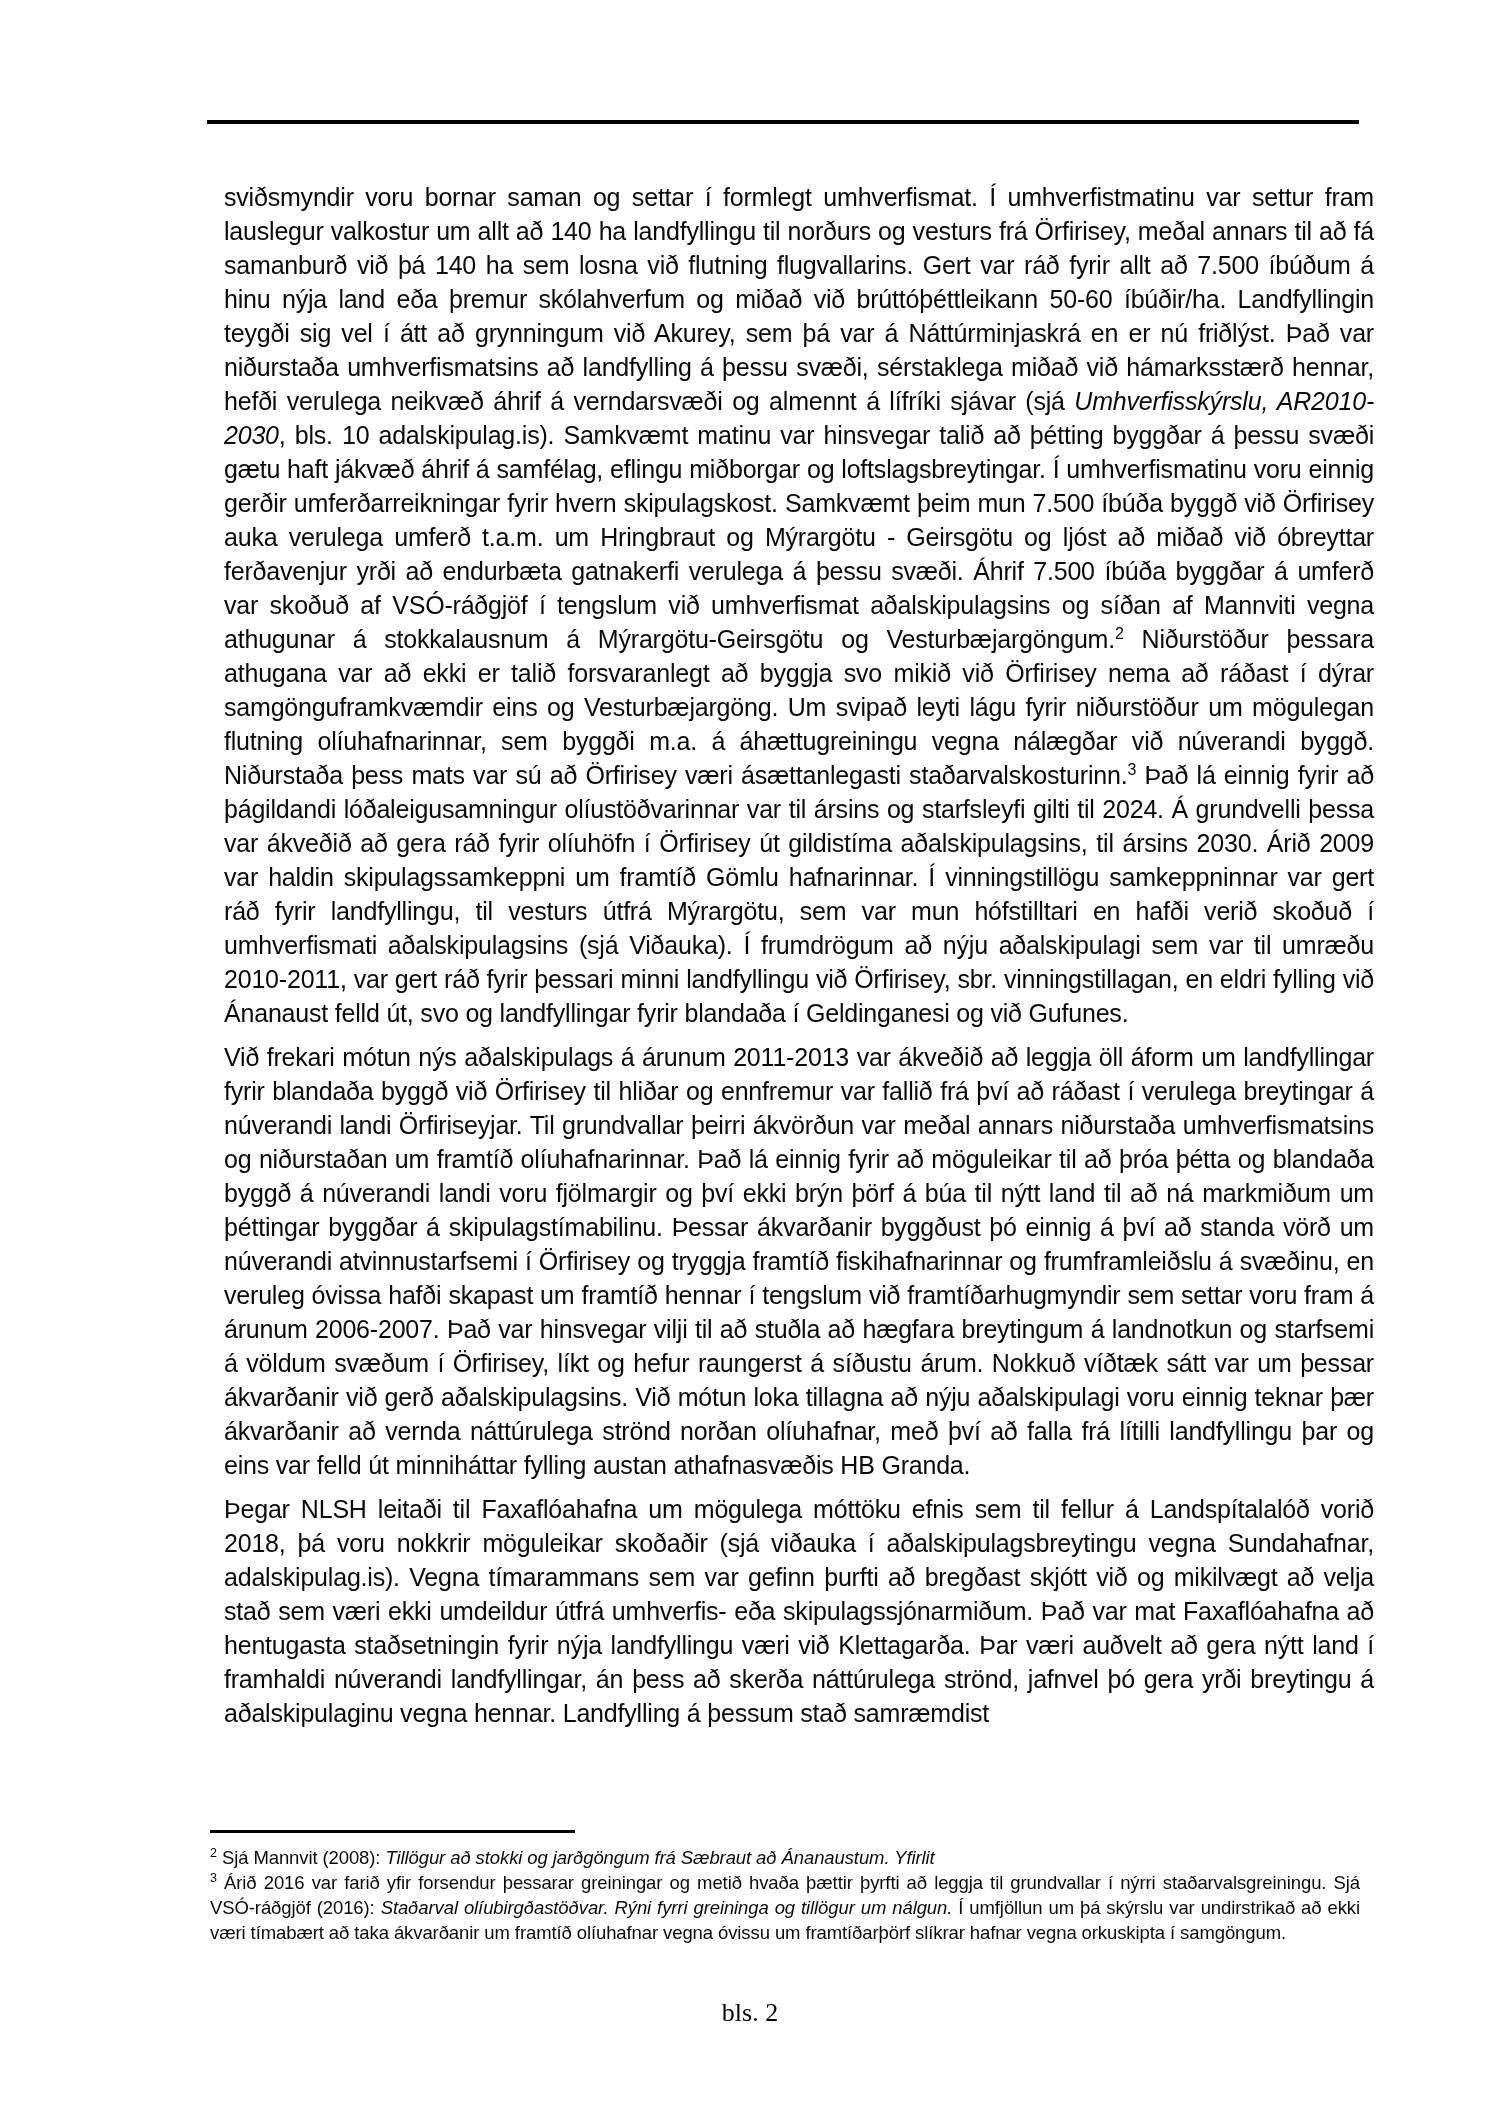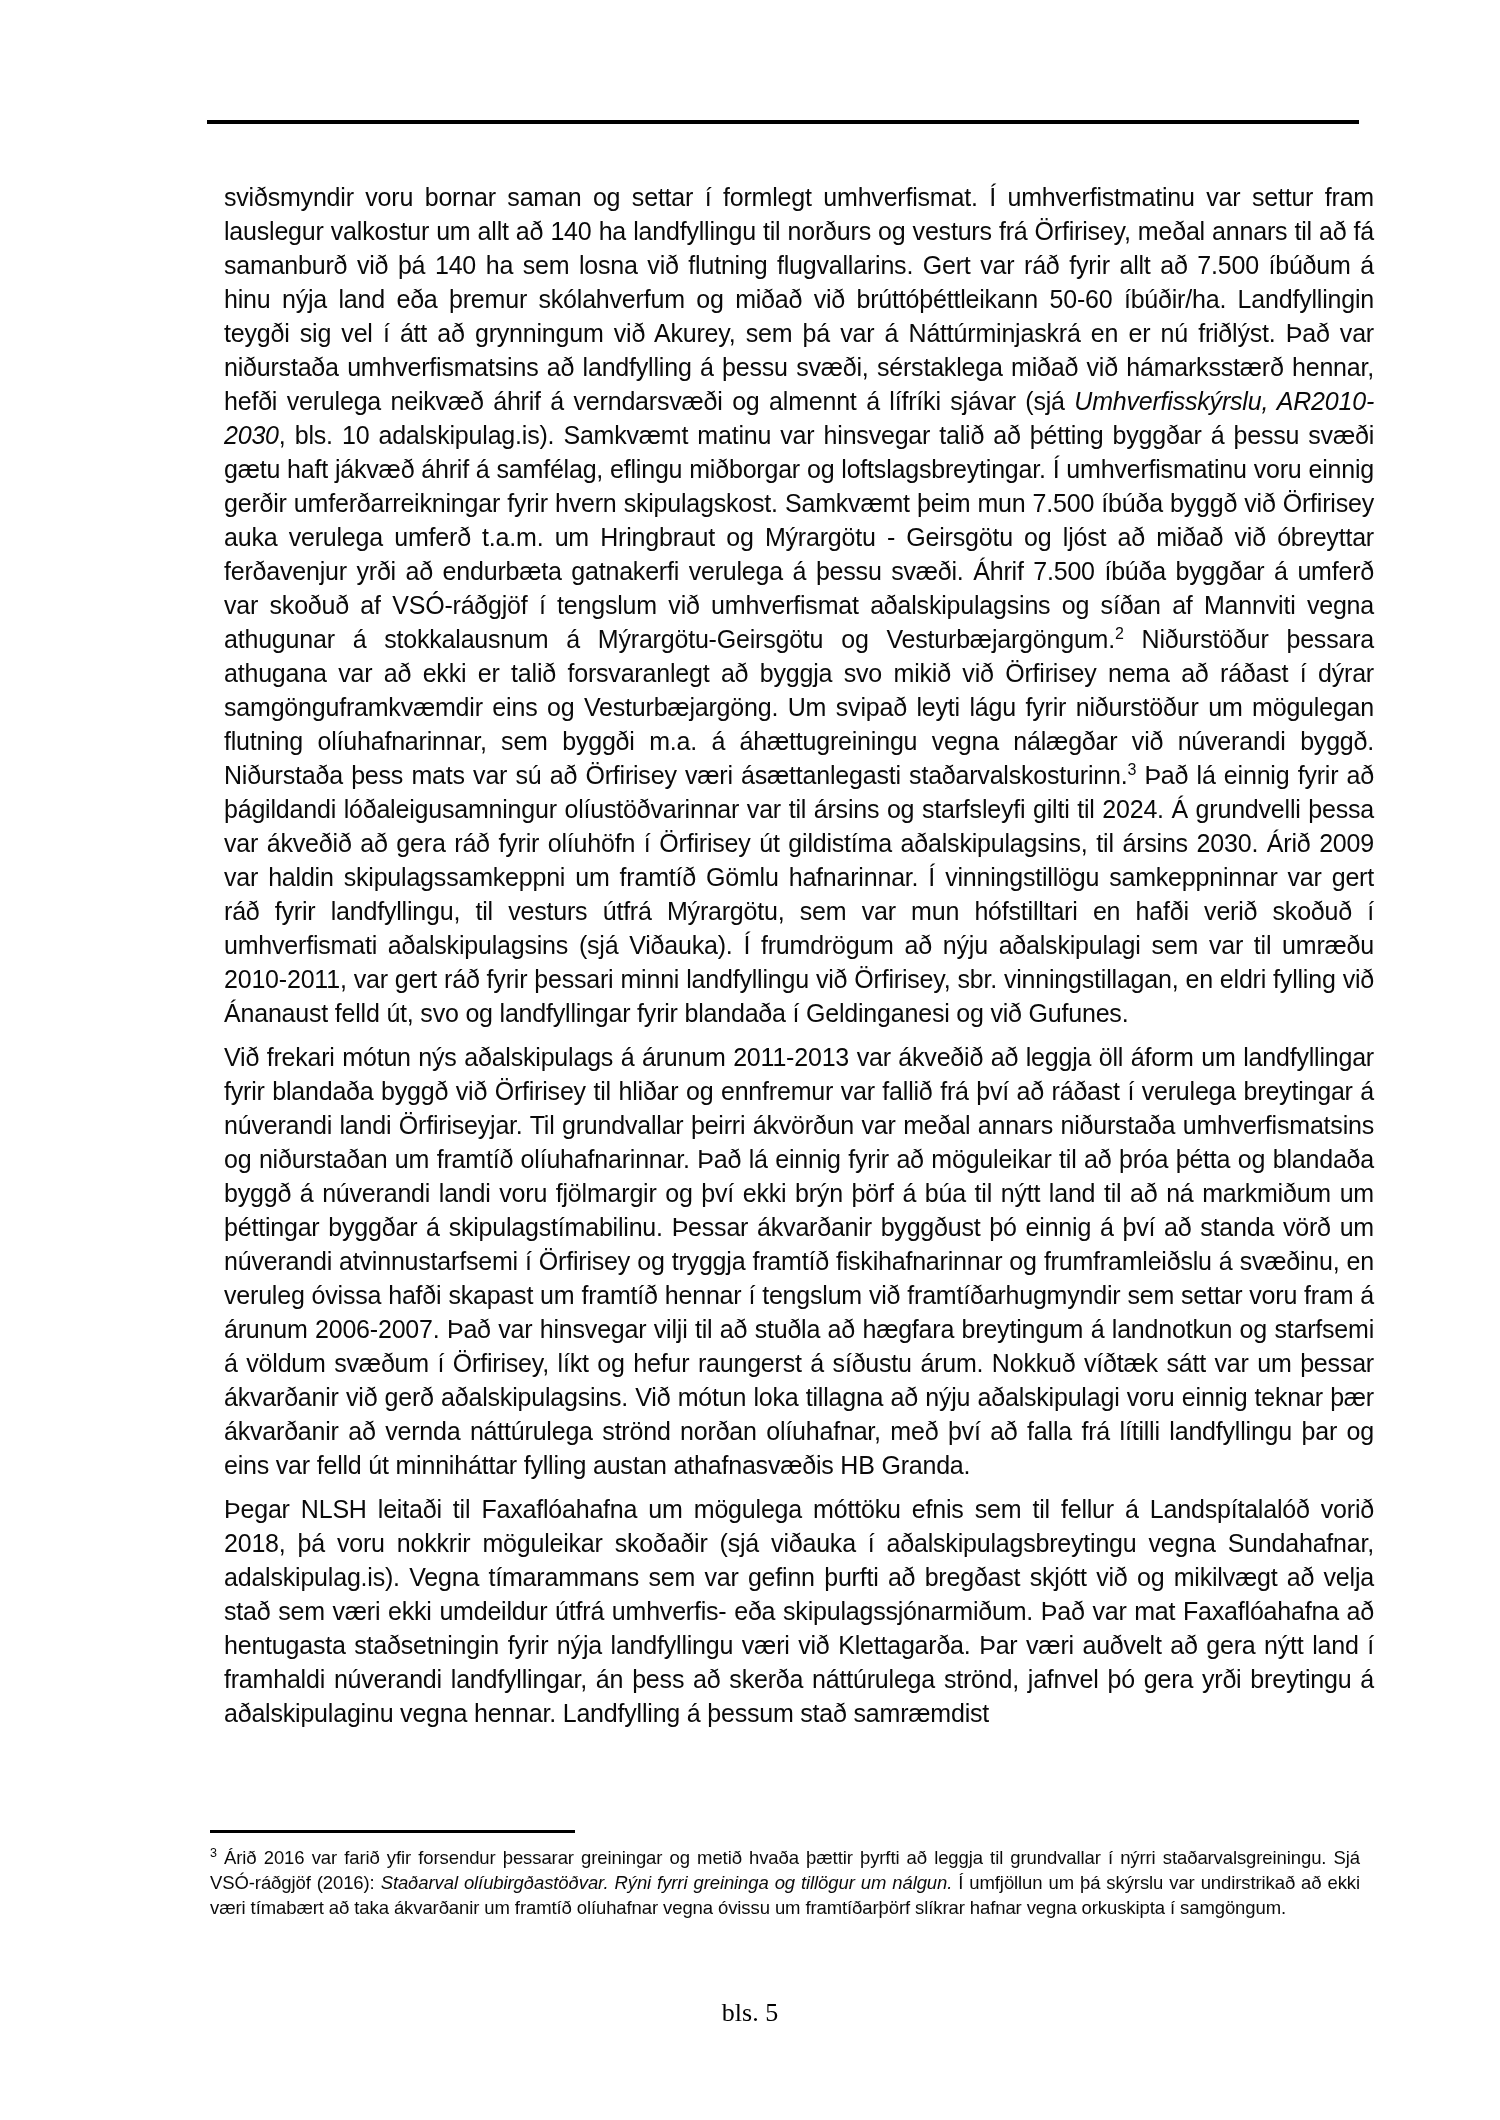--- a/index.html
+++ b/index.html
@@ -93,19 +93,20 @@
 
     <p class="para"><span>Við frekari mótun nýs aðalskipulags á árunum 2011-2013 var ákveðið að leggja öll áform um landfyllingar fyrir blandaða byggð við Örfirisey til hliðar og ennfremur var fallið frá því að ráðast í verulega breytingar á núverandi landi Örfiriseyjar. Til grundvallar þeirri ákvörðun var meðal annars niðurstaða umhverfismatsins og niðurstaðan um framtíð olíuhafnarinnar. Það lá einnig fyrir að möguleikar til að þróa þétta og blandaða byggð á núverandi landi voru fjölmargir og  því ekki brýn þörf á búa til nýtt land til að ná markmiðum um þéttingar byggðar á skipulagstímabilinu. Þessar ákvarðanir byggðust þó einnig á því að standa vörð um núverandi atvinnustarfsemi í Örfirisey og tryggja framtíð fiskihafnarinnar og frumframleiðslu á svæðinu, en veruleg óvissa hafði skapast um framtíð hennar í tengslum við framtíðarhugmyndir sem settar voru fram á árunum 2006-2007. Það var hinsvegar vilji til að stuðla að hægfara breytingum á landnotkun og starfsemi á völdum svæðum í Örfirisey, líkt og hefur raungerst á síðustu árum. Nokkuð víðtæk sátt var um þessar ákvarðanir við gerð aðalskipulagsins. Við mótun loka tillagna að nýju aðalskipulagi voru einnig teknar þær ákvarðanir að vernda náttúrulega strönd norðan olíuhafnar, með því að falla frá lítilli landfyllingu þar og eins var felld út minniháttar fylling austan athafnasvæðis HB Granda.</span></p>
 
     <p class="para"><span>Þegar NLSH leitaði til Faxaflóahafna um mögulega móttöku efnis sem til fellur á Landspítalalóð vorið 2018, þá voru nokkrir möguleikar skoðaðir (sjá viðauka í aðalskipulagsbreytingu vegna Sundahafnar, adalskipulag.is). Vegna tímarammans sem var gefinn þurfti að bregðast skjótt við og mikilvægt að velja stað sem væri ekki umdeildur útfrá umhverfis- eða skipulagssjónarmiðum. Það var mat Faxaflóahafna að hentugasta staðsetningin fyrir nýja landfyllingu væri við Klettagarða. Þar væri auðvelt að gera nýtt land í framhaldi núverandi landfyllingar, án þess að skerða náttúrulega strönd, jafnvel þó gera yrði breytingu á aðalskipulaginu vegna hennar. Landfylling á þessum stað samræmdist</span></p>
 
   </div>
 
   <div class="footnote-area">
     <div class="footnote-sep"></div>
 
+    <p class="footnote"><sup class="fn-marker">2</sup><span> Sjá Mannvit (2008): </span><span class="italic">Tillögur að stokki og jarðgöngum frá Sæbraut að Ánanaustum. Yfirlit</span></p>
 
     <p class="footnote"><sup class="fn-marker">3</sup><span> Árið 2016 var farið yfir forsendur þessarar greiningar og metið hvaða þættir þyrfti að leggja til grundvallar í nýrri staðarvalsgreiningu. Sjá VSÓ-ráðgjöf (2016): </span><span class="italic">Staðarval olíubirgðastöðvar. Rýni fyrri greininga og tillögur um nálgun.</span><span> Í umfjöllun um þá skýrslu var undirstrikað að ekki væri tímabært að taka ákvarðanir um framtíð olíuhafnar vegna óvissu um framtíðarþörf slíkrar hafnar vegna orkuskipta í samgöngum.</span></p>
   </div>
 
-  <div class="page-footer">bls. 5</div>
+  <div class="page-footer">bls. 2</div>
 
 </div>
 
 </body></html>

